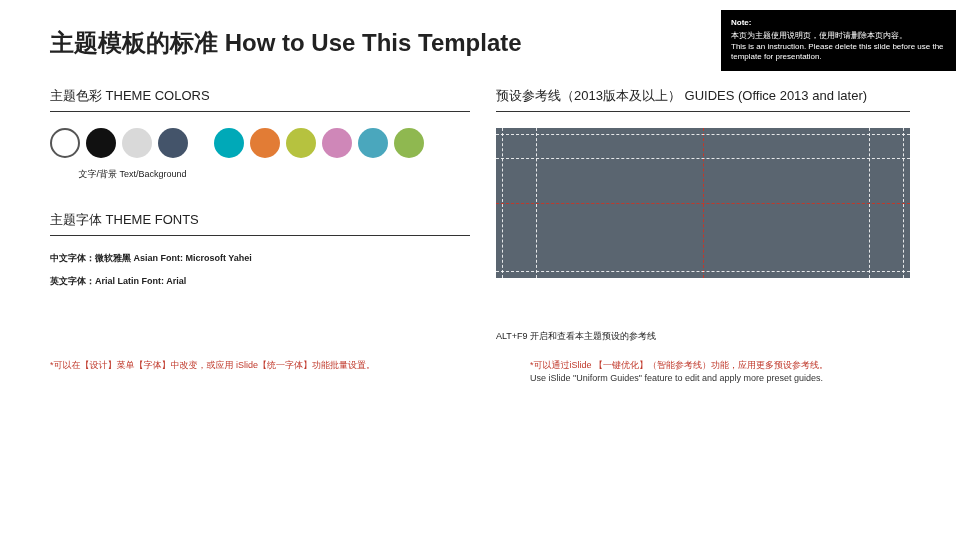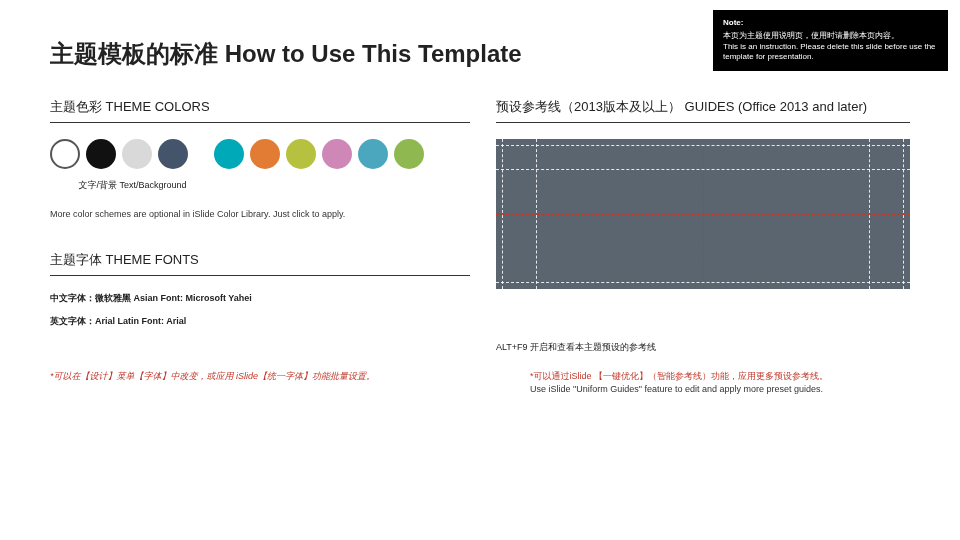--- a/index.html
+++ b/index.html
@@ -1,22 +1,22 @@
 <!DOCTYPE html>
 <html><head>
 <meta charset="utf-8">
 <style>
   * { box-sizing: border-box; margin: 0; padding: 0; }
   html, body { width: 960px; height: 540px; font-family: Arial, "Microsoft YaHei", sans-serif; background: #fff; color: #222; overflow: hidden; }
   .slide { position: relative; width: 960px; height: 540px; padding: 20px 50px 20px 50px; }
 
-  .note-box { position: absolute; top: 10px; right: 12px; width: 235px; background: #000; color: #fff; padding: 8px 10px; font-size: 8px; line-height: 1.35; }
+  .note-box { position: absolute; top: 10px; right: 4px; width: 235px; background: #000; color: #fff; padding: 8px 10px; font-size: 8px; line-height: 1.35; }
   .note-box .note-title { font-weight: bold; margin-bottom: 2px; }
 
-  .title { font-size: 24px; font-weight: bold; margin-top: 18px; margin-bottom: 28px; letter-spacing: 0; }
+  .title { font-size: 24px; font-weight: bold; margin-top: 7px; margin-bottom: 28px; letter-spacing: 0; }
 
   .columns { display: flex; gap: 26px; }
   .col-left { width: 420px; }
   .col-right { flex: 1; }
 
   .section-head { font-size: 13px; margin-bottom: 6px; }
   hr.rule { border: none; border-top: 1px solid #333; margin-bottom: 16px; }
 
   .swatch-row { display: flex; align-items: center; }
   .swatch-group { display: flex; gap: 6px; }
@@ -38,21 +38,21 @@
   .guide-preview { width: 100%; height: 150px; background: #5a6570; position: relative; overflow: hidden; }
   .gline { position: absolute; }
   .gline.v { top: 0; height: 100%; border-left: 1px dashed rgba(255,255,255,0.85); }
   .gline.h { left: 0; width: 100%; border-top: 1px dashed rgba(255,255,255,0.85); }
   .gline.red.v { border-left: 1px dashed #c0392b; }
   .gline.red.h { border-top: 1px dashed #c0392b; }
 
   .alt-tip { font-size: 9px; margin-top: 52px; line-height: 1.4; }
 
   .bottom-row { display: flex; gap: 60px; margin-top: 0; }
-  .bottom-left { width: 420px; font-style: italic; }
+  .bottom-left { width: 420px; }
   .bottom-right { flex: 1; }
 </style>
 </head>
 <body>
 
 <div class="slide">
 
   <div class="note-box">
     <div class="note-title">Note:</div>
     <div>本页为主题使用说明页，使用时请删除本页内容。</div>
@@ -83,21 +83,20 @@
             <div class="swatch" style="background: rgb(74, 167, 189);"></div>
             <div class="swatch" style="background: rgb(143, 184, 80);"></div>
           </div>
       </div>
 
       <div class="swatch-labels">
         <div class="lbl-a">文字/背景 Text/Background</div>
       </div>
 
       <div class="tip">
-        <div class="en">More color schemes are optional in iSlide Color Library. Just click to apply.</div>
       </div>
 
       <div class="fonts-sec">
         <div class="section-head">主题字体 THEME FONTS</div>
         <hr class="rule">
         <div class="font-line">中文字体：微软雅黑  Asian Font: Microsoft Yahei</div>
         <div class="font-line">英文字体：Arial  Latin Font: Arial</div>
       </div>
     </div>
 

